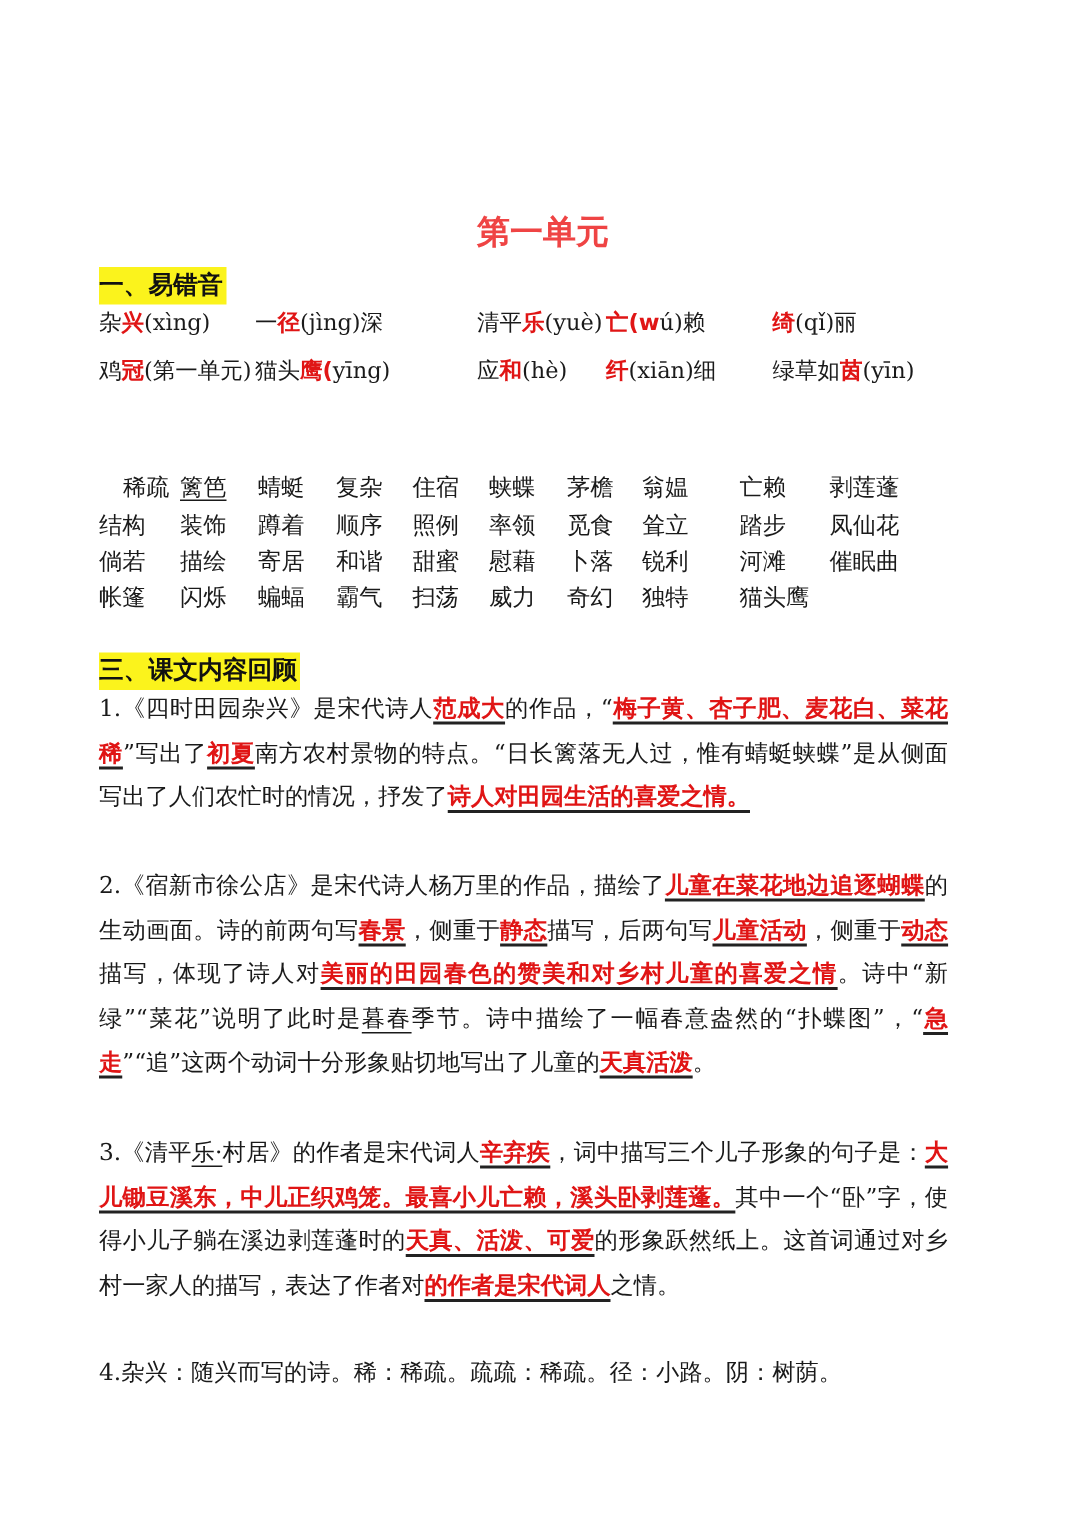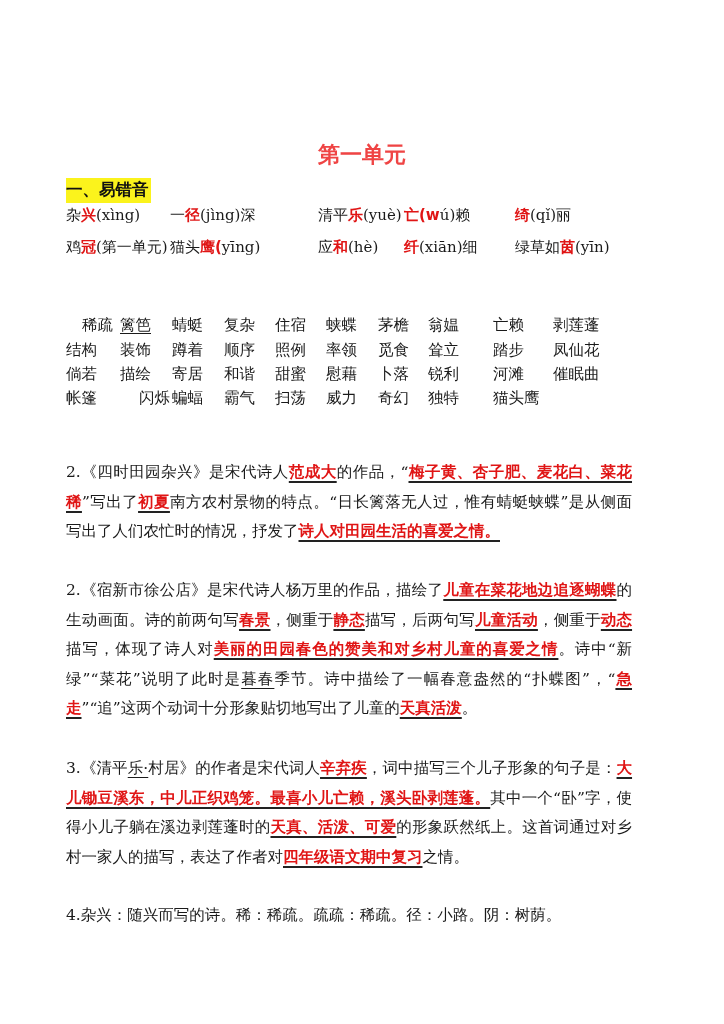--- a/index.html
+++ b/index.html
@@ -84,31 +84,32 @@
         <span class="w" style="left: 158px;">和谐</span>
         <span class="w" style="left: 209px;">甜蜜</span>
         <span class="w" style="left: 260px;">慰藉</span>
         <span class="w" style="left: 312px;">卜落</span>
         <span class="w" style="left: 362px;">锐利</span>
         <span class="w" style="left: 427px;">河滩</span>
         <span class="w" style="left: 487px;">催眠曲</span>
       </div>
       <div class="words" style="top: 388px;">
         <span class="w" style="left: 0px;">帐篷</span>
-        <span class="w" style="left: 54px; margin-left: 19px;">闪烁</span>
+        <span class="w" style="left: 54px;">闪烁</span>
         <span class="w" style="left: 106px;">蝙蝠</span>
         <span class="w" style="left: 158px;">霸气</span>
         <span class="w" style="left: 209px;">扫荡</span>
         <span class="w" style="left: 260px;">威力</span>
         <span class="w" style="left: 312px;">奇幻</span>
         <span class="w" style="left: 362px;">独特</span>
         <span class="w" style="left: 427px;">猫头鹰</span>
       </div>
     </div>
 
+  <div class="sec" style="top:435px;">三、课文内容回顾</div>
   <div id="s3items">
-      <div class="para" style="top: 458px;"><span>2.《四时田园杂兴》是宋代诗人</span><span class="hl">范成大</span><span>的作品，“</span><span class="hl">梅子黄、杏子肥、麦花白、菜花稀</span><span>”写出了</span><span class="hl">初夏</span><span>南方农村景物的特点。“日长篱落无人过，惟有蜻蜓蛱蝶”是从侧面写出了人们农忙时的情况，抒发了</span><span class="hl">诗人对田园生活的喜爱之情。</span></div>
+      <div class="para" style="top: 458px;"><span>1.《四时田园杂兴》是宋代诗人</span><span class="hl">范成大</span><span>的作品，“</span><span class="hl">梅子黄、杏子肥、麦花白、菜花稀</span><span>”写出了</span><span class="hl">初夏</span><span>南方农村景物的特点。“日长篱落无人过，惟有蜻蜓蛱蝶”是从侧面写出了人们农忙时的情况，抒发了</span><span class="hl">诗人对田园生活的喜爱之情。</span></div>
       <div class="para" style="top: 576px;"><span>2.《宿新市徐公店》是宋代诗人杨万里的作品，描绘了</span><span class="hl">儿童在菜花地边追逐蝴蝶</span><span>的生动画面。诗的前两句写</span><span class="hl">春景</span><span>，侧重于</span><span class="hl">静态</span><span>描写，后两句写</span><span class="hl">儿童活动</span><span>，侧重于</span><span class="hl">动态</span><span>描写，体现了诗人对</span><span class="hl">美丽的田园春色的赞美和对乡村儿童的喜爱之情</span><span>。诗中“新绿”“菜花”说明了此时是</span><span class="plainul">暮春</span><span>季节。诗中描绘了一幅春意盎然的“扑蝶图”，“</span><span class="hl">急走</span><span>”“追”这两个动词十分形象贴切地写出了儿童的</span><span class="hl">天真活泼</span><span>。</span></div>
-      <div class="para" style="top: 754px;"><span>3.《清平</span><span class="plainul">乐·</span><span>村居》的作者是宋代词人</span><span class="hl">辛弃疾</span><span>，词中描写三个儿子形象的句子是：</span><span class="hl">大儿锄豆溪东，中儿正织鸡笼。最喜小儿亡赖，溪头卧剥莲蓬。</span><span>其中一个“卧”字，使得小儿子躺在溪边剥莲蓬时的</span><span class="hl">天真、活泼、可爱</span><span>的形象跃然纸上。这首词通过对乡村一家人的描写，表达了作者对</span><span class="hl">四年级语文期中复习</span><span>之情。</span></div>
+      <div class="para" style="top: 754px;"><span>3.《清平</span><span class="plainul">乐·</span><span>村居》的作者是宋代词人</span><span class="hl">辛弃疾</span><span>，词中描写三个儿子形象的句子是：</span><span class="hl">大儿锄豆溪东，中儿正织鸡笼。最喜小儿亡赖，溪头卧剥莲蓬。</span><span>其中一个“卧”字，使得小儿子躺在溪边剥莲蓬时的</span><span class="hl">天真、活泼、可爱</span><span>的形象跃然纸上。这首词通过对乡村一家人的描写，表达了作者对</span><span class="hl">的作者是宋代词人</span><span>之情。</span></div>
       <div class="para" style="top: 901px;"><span>4.杂兴：随兴而写的诗。稀：稀疏。疏疏：稀疏。径：小路。阴：树荫。</span></div>
     </div>
 
 </div>
 
 </body></html>

